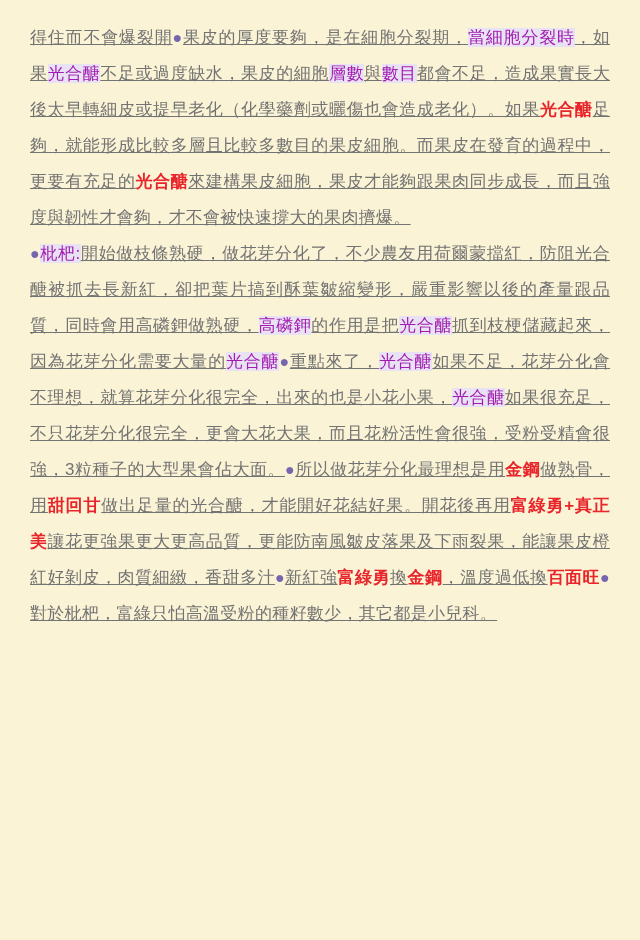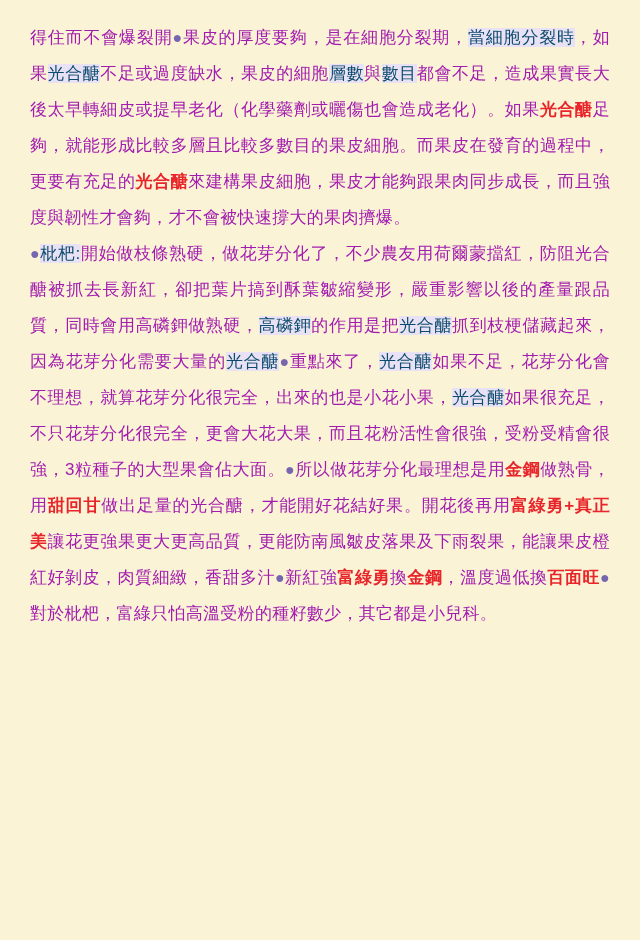--- a/index.html
+++ b/index.html
@@ -15,23 +15,23 @@
     overflow: hidden;
   }
   .body-text { width: 580px; }
   .body-text p {
     margin: 0;
     font-size: 17px;
     line-height: 36px;
     text-align: justify;
     letter-spacing: 0.3px;
   }
-  .run-plain { color: #a21caf; }
+  .run-plain { color: #737373; text-decoration: underline; }
   .run-purple-hl {
-    color: #0c4a6e;
+    color: #a21caf;
     background: #E8E2F4;
   }
   .run-red {
     color: #E7252B;
     font-weight: bold;
   }
   .run-bullet {
     color: #7566AF;
     font-size: 16px;
   }

